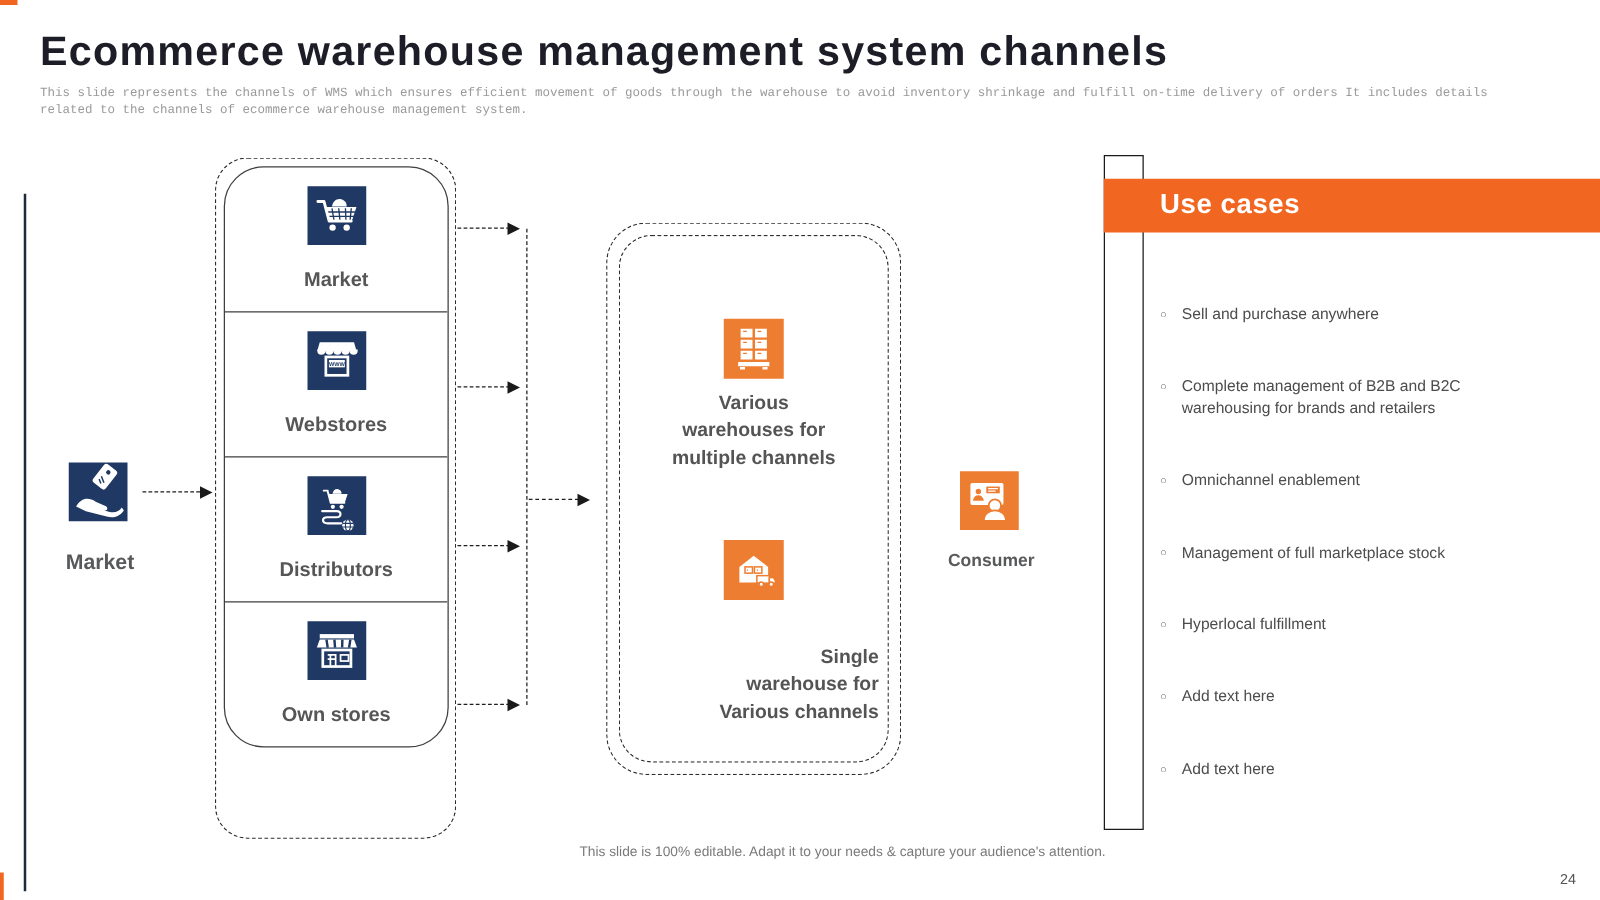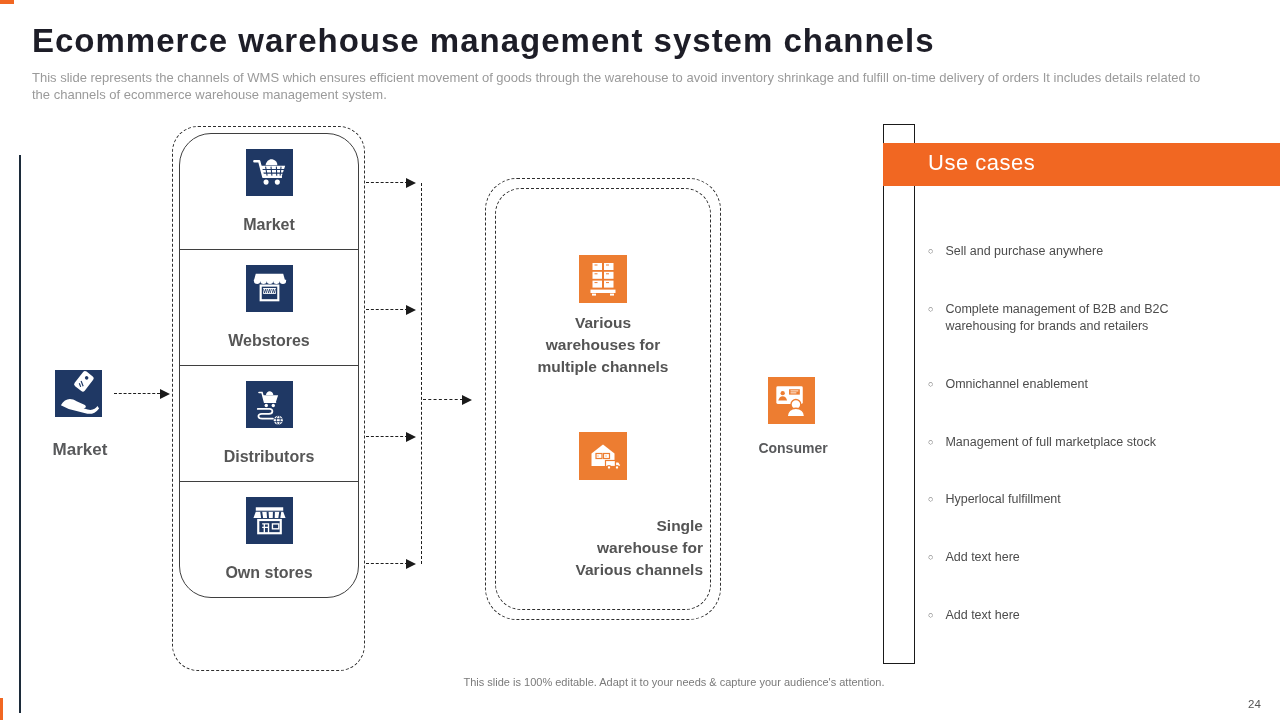--- a/index.html
+++ b/index.html
@@ -7,22 +7,22 @@
   #slide {
     position:relative; width:1280px; height:720px; background:#ffffff;
     font-family:"Liberation Sans", sans-serif; overflow:hidden; margin:0 auto;
   }
   .corner-orange-top { position:absolute; left:0; top:0; width:14px; height:4px; background:#F16722; }
   .corner-orange-bottom { position:absolute; left:0; top:698px; width:3px; height:22px; background:#F16722; }
   .vline { position:absolute; left:19px; top:155px; height:558px; width:0; border-left:2px solid #1c2b3a; }
 
   .title { position:absolute; left:32px; top:22px; font-size:33px; font-weight:bold;
     color:#1d1d27; letter-spacing:1px; }
-  .subtitle { position:absolute; left:32px; top:69px; width:1175px; font-size:13px;
-    line-height:1.32; color:#9a9a9a; }
+  .subtitle { position:absolute; left:32px; top:69px; width:1175px; font-size:10px;
+    line-height:1.32; color:#9a9a9a;font-family:Liberation Mono, monospace; }
 
   .icon-box { position:absolute; display:flex; align-items:center; justify-content:center; }
   .navy { background:#1F3864; }
   .orangebg { background:#ED7D31; }
   .icon-box svg { width:100%; height:100%; display:block; }
 
   .diagram-label { position:absolute; text-align:center; font-weight:bold; color:#58595B; }
 
   
   .dash-h { position:absolute; height:0; border-top:1.6px dashed #1e1e1e; }
@@ -46,21 +46,21 @@
   .mid-inner { position:absolute; left:495px; top:188px; width:216px; height:422px;
     border:1.5px dashed #2e2e2e; border-radius:26px; }
   .prewrap { white-space:pre-line; }
   .wh-label { position:absolute; left:503px; width:200px; text-align:center; font-weight:bold;
     color:#545454; font-size:15.5px; line-height:1.42; }
 
   
   .panel-rect { position:absolute; left:883px; top:124px; width:32px; height:540px;
     border:1.6px solid #1a1a1a; background:#ffffff; }
   .usecases-bar { position:absolute; left:883px; top:143px; width:397px; height:43px; background:#F16722; }
-  .usecases-title { position:absolute; left:45px; top:7px; font-size:22px; font-weight:normal;
+  .usecases-title { position:absolute; left:45px; top:7px; font-size:22px; font-weight:bold;
     color:#ffffff; letter-spacing:0.5px; }
   .usecases-list { position:absolute; left:928px; top:243px; width:300px; list-style:none;
     display:flex; flex-direction:column; gap:41px; }
   .usecases-list li { display:flex; gap:12px; font-size:12.5px; line-height:1.35; color:#4c4c4c; }
   .bullet-marker { font-size:9px; color:#666; margin-top:2px; flex:0 0 auto; }
 
   .footer { position:absolute; left:674px; top:676px; transform:translateX(-50%);
     font-size:11px; color:#7a7a7a; white-space:nowrap; }
   .pagenum { position:absolute; left:1248px; top:698px; font-size:11.5px; color:#555; }
 </style>

